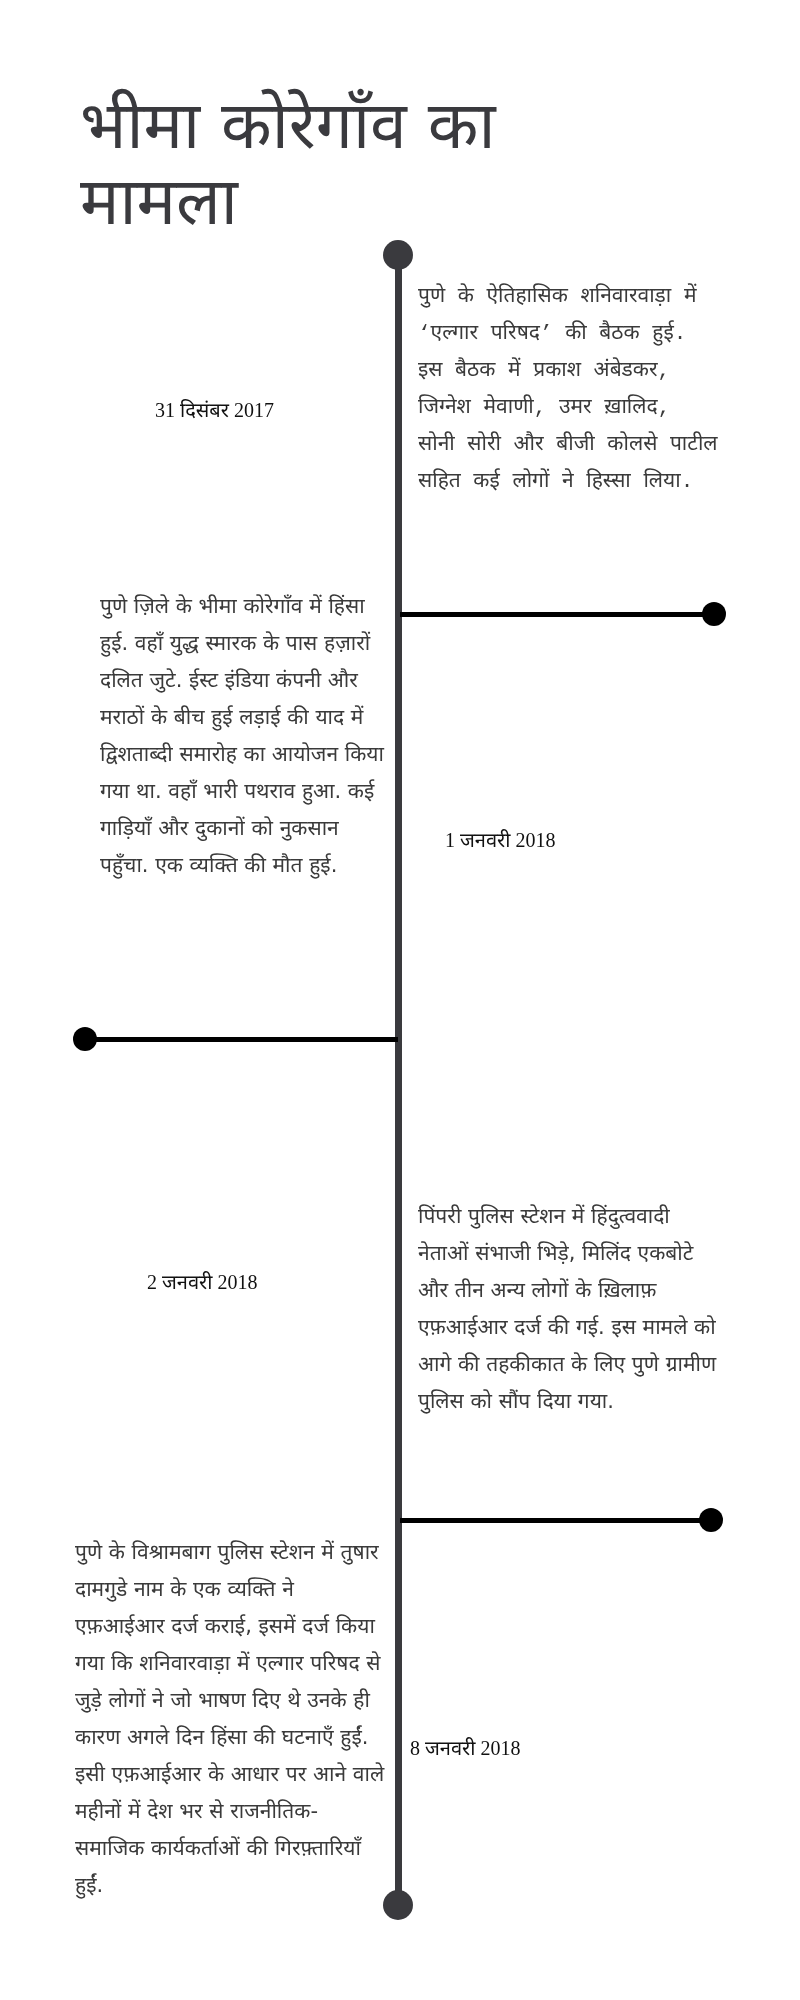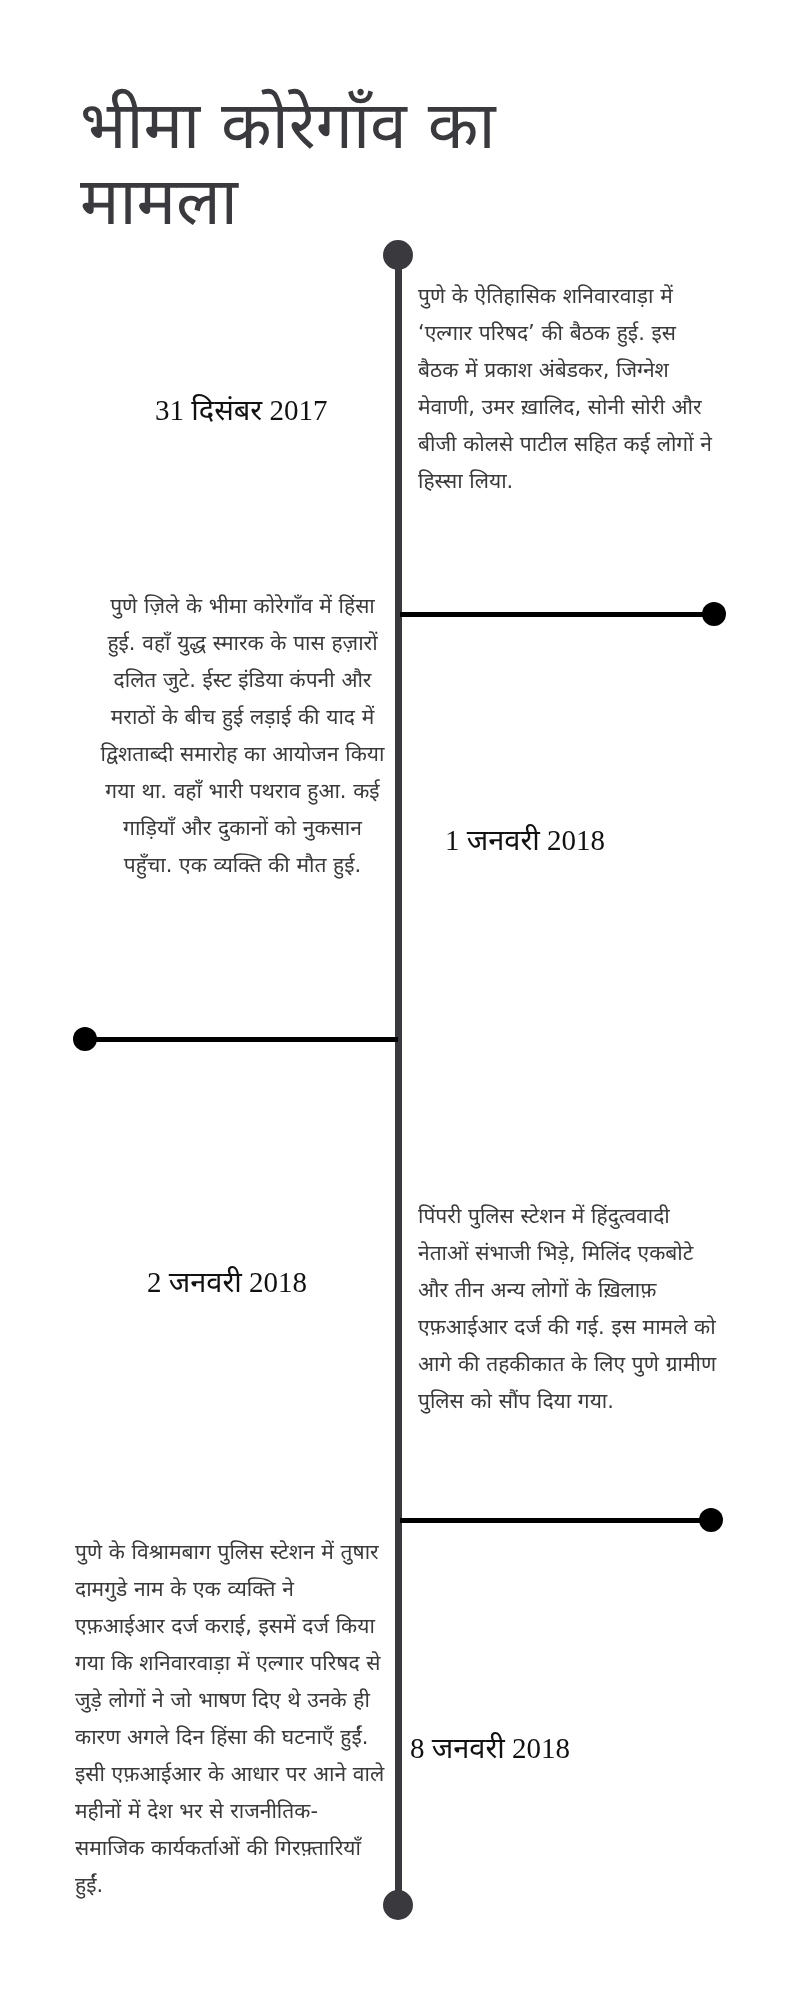--- a/index.html
+++ b/index.html
@@ -13,47 +13,47 @@
       position: absolute; left: 395px; top: 255px; width: 7px; height: 1650px;
       background: #3a3a3e;
     }
     .vdot {
       position: absolute; width: 30px; height: 30px; border-radius: 50%;
       background: #3a3a3e;
     }
     .hline { position: absolute; height: 5px; background: #000; }
     .hdot { position: absolute; width: 24px; height: 24px; border-radius: 50%; background: #000; }
     .date {
-      position: absolute; font-family: "Liberation Serif", serif; font-size: 29px;
+      position: absolute; font-family: "Liberation Serif", serif; font-size: 20px;
       line-height: 36px; color: #111;
     }
     .para {
       position: absolute; font-family: "DejaVu Sans", sans-serif; font-size: 21px;
       line-height: 37px; color: #3a3a3a; margin: 0;
     }
   </style>
 </head>
 <body>
 
 <h1 class="title">भीमा कोरेगाँव का मामला</h1>
 
 <div class="vline"></div>
 <div class="vdot" style="left:383px; top:240px;"></div>
 <div class="vdot" style="left:383px; top:1890px;"></div>
 
 <div>
   <div class="date" style="left:155px; top:392px;">31 दिसंबर 2017</div>
-  <p class="para" style="left:418px; top:278px; width:300px;">पुणे के ऐतिहासिक शनिवारवाड़ा में ‘एल्गार परिषद’ की बैठक हुई. इस बैठक में प्रकाश अंबेडकर, जिग्नेश मेवाणी, उमर ख़ालिद, सोनी सोरी और बीजी कोलसे पाटील सहित कई लोगों ने हिस्सा लिया.</p>
+  <p class="para" style="left:418px; top:278px; width:300px;font-family:Liberation Mono, monospace;">पुणे के ऐतिहासिक शनिवारवाड़ा में ‘एल्गार परिषद’ की बैठक हुई. इस बैठक में प्रकाश अंबेडकर, जिग्नेश मेवाणी, उमर ख़ालिद, सोनी सोरी और बीजी कोलसे पाटील सहित कई लोगों ने हिस्सा लिया.</p>
   <div class="hline" style="left:400px; top:612px; width:310px;"></div>
   <div class="hdot" style="left:702px; top:602px;"></div>
 </div>
 
 <div>
   <div class="date" style="left:435px; top:822px;margin-left:10px;">1 जनवरी 2018</div>
-  <p class="para" style="left:100px; top:588px; width:285px;text-align:center;">पुणे ज़िले के भीमा कोरेगाँव में हिंसा हुई. वहाँ युद्ध स्मारक के पास हज़ारों दलित जुटे. ईस्ट इंडिया कंपनी और मराठों के बीच हुई लड़ाई की याद में द्विशताब्दी समारोह का आयोजन किया गया था. वहाँ भारी पथराव हुआ. कई गाड़ियाँ और दुकानों को नुकसान पहुँचा. एक व्यक्ति की मौत हुई.</p>
+  <p class="para" style="left:100px; top:588px; width:285px;">पुणे ज़िले के भीमा कोरेगाँव में हिंसा हुई. वहाँ युद्ध स्मारक के पास हज़ारों दलित जुटे. ईस्ट इंडिया कंपनी और मराठों के बीच हुई लड़ाई की याद में द्विशताब्दी समारोह का आयोजन किया गया था. वहाँ भारी पथराव हुआ. कई गाड़ियाँ और दुकानों को नुकसान पहुँचा. एक व्यक्ति की मौत हुई.</p>
   <div class="hline" style="left:88px; top:1037px; width:310px;"></div>
   <div class="hdot" style="left:73px; top:1027px;"></div>
 </div>
 
 <div>
   <div class="date" style="left:147px; top:1244px;margin-top:20px;">2 जनवरी 2018</div>
   <p class="para" style="left:418px; top:1198px; width:300px;">पिंपरी पुलिस स्टेशन में हिंदुत्ववादी नेताओं संभाजी भिड़े, मिलिंद एकबोटे और तीन अन्य लोगों के ख़िलाफ़ एफ़आईआर दर्ज की गई. इस मामले को आगे की तहकीकात के लिए पुणे ग्रामीण पुलिस को सौंप दिया गया.</p>
   <div class="hline" style="left:400px; top:1518px; width:310px;"></div>
   <div class="hdot" style="left:699px; top:1508px;"></div>
 </div>

